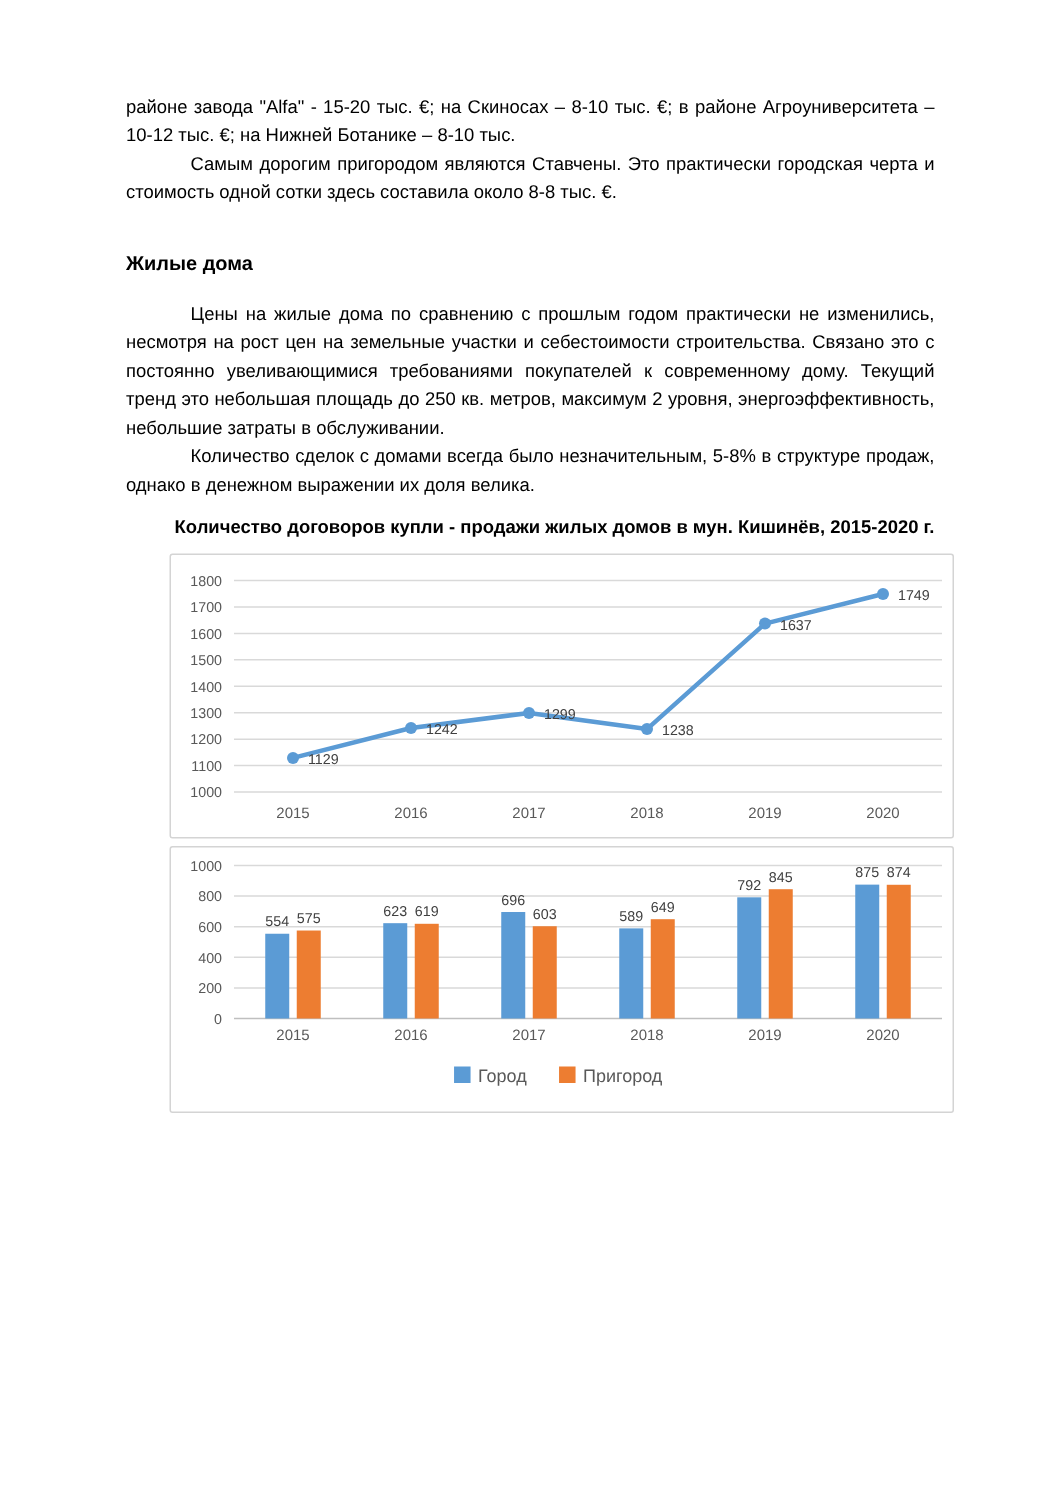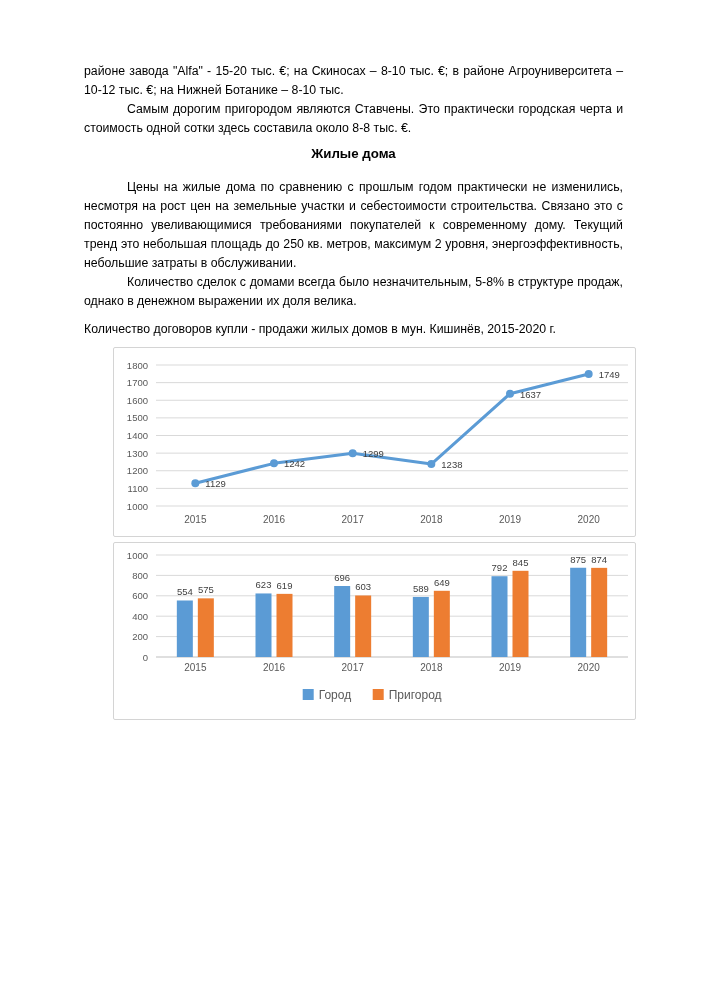--- a/index.html
+++ b/index.html
@@ -14,31 +14,30 @@
     color: #000000;
   }
   .para {
     margin: 0;
     font-size: 12.3px;
     line-height: 19px;
     text-align: justify;
   }
   .para.indent { text-indent: 43px; }
   .doc-heading {
-    margin: 6px 0 15px 0;
+    margin: 28px 0 15px 0;
     font-size: 13.3px;
     font-weight: bold;
-    text-align: center;
     line-height: 19px;
   }
   .chart-title {
     margin: 11px 0 0 0;
     font-size: 12.3px;
-    font-weight: normal;
-    text-align: left;
+    font-weight: bold;
+    text-align: right;
     line-height: 15px;
   }
   .chart-box {
     display: block;
     margin-left: 29px;
     background: #ffffff;
     border: 1px solid #d4d4d4;
     border-radius: 2px;
   }
   #lineChart { margin-top: 10px; }

